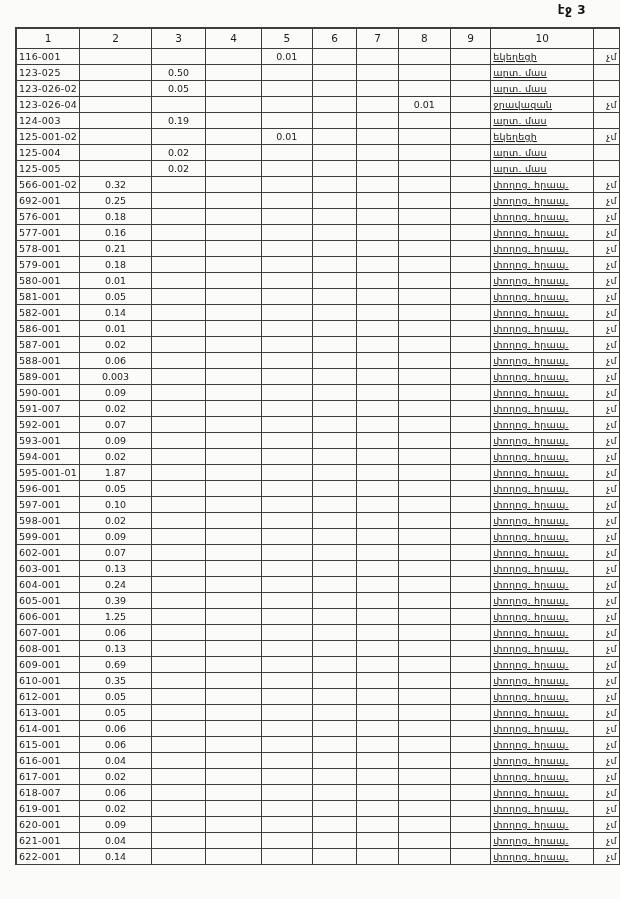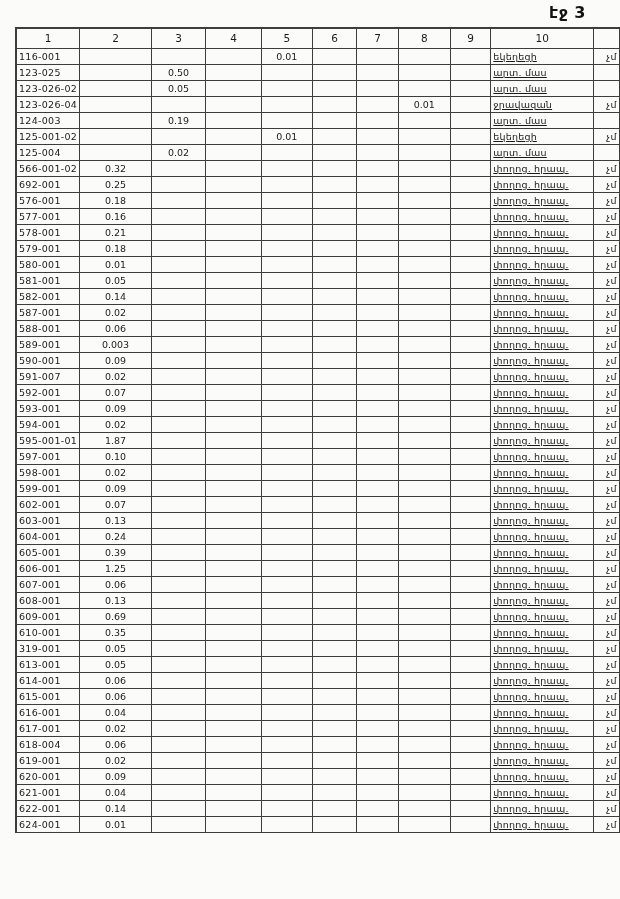--- a/index.html
+++ b/index.html
@@ -8,21 +8,21 @@
     background:#fbfbf9;
     font-family:"DejaVu Sans", sans-serif;
     position:relative;
     color:#1a1a1a;
     overflow:hidden;
   }
   .page-label{
     position:absolute;
     top:3px;
     right:34px;
-    font-size:16px;
+    font-size:12px;
     font-weight:bold;
     letter-spacing:0.5px;
     color:#131313;
   }
   table.scan-table{
     position:absolute;
     left:15px;
     top:27px;
     border-collapse:collapse;
     table-layout:fixed;
@@ -199,20 +199,33 @@
         <td class="val-cell"></td>
         <td class="val-cell"></td>
         <td class="val-cell"></td>
         <td class="val-cell"></td>
         <td class="val-cell"></td>
         <td class="val-cell"></td>
         <td class="use-cell">արտ. մաս</td>
         <td class="note-cell"></td>
       </tr>
       <tr>
+        <td class="code-cell">125-005</td>
+        <td class="val-cell"></td>
+        <td class="val-cell">0.02</td>
+        <td class="val-cell"></td>
+        <td class="val-cell"></td>
+        <td class="val-cell"></td>
+        <td class="val-cell"></td>
+        <td class="val-cell"></td>
+        <td class="val-cell"></td>
+        <td class="use-cell">արտ. մաս</td>
+        <td class="note-cell"></td>
+      </tr>
+      <tr>
         <td class="code-cell">566-001-02</td>
         <td class="val-cell">0.32</td>
         <td class="val-cell"></td>
         <td class="val-cell"></td>
         <td class="val-cell"></td>
         <td class="val-cell"></td>
         <td class="val-cell"></td>
         <td class="val-cell"></td>
         <td class="val-cell"></td>
         <td class="use-cell">փողոց. հրապ.</td>
@@ -316,20 +329,33 @@
         <td class="val-cell"></td>
         <td class="val-cell"></td>
         <td class="val-cell"></td>
         <td class="val-cell"></td>
         <td class="val-cell"></td>
         <td class="val-cell"></td>
         <td class="use-cell">փողոց. հրապ.</td>
         <td class="note-cell">չմ</td>
       </tr>
       <tr>
+        <td class="code-cell">586-001</td>
+        <td class="val-cell">0.01</td>
+        <td class="val-cell"></td>
+        <td class="val-cell"></td>
+        <td class="val-cell"></td>
+        <td class="val-cell"></td>
+        <td class="val-cell"></td>
+        <td class="val-cell"></td>
+        <td class="val-cell"></td>
+        <td class="use-cell">փողոց. հրապ.</td>
+        <td class="note-cell">չմ</td>
+      </tr>
+      <tr>
         <td class="code-cell">587-001</td>
         <td class="val-cell">0.02</td>
         <td class="val-cell"></td>
         <td class="val-cell"></td>
         <td class="val-cell"></td>
         <td class="val-cell"></td>
         <td class="val-cell"></td>
         <td class="val-cell"></td>
         <td class="val-cell"></td>
         <td class="use-cell">փողոց. հրապ.</td>
@@ -433,20 +459,33 @@
         <td class="val-cell"></td>
         <td class="val-cell"></td>
         <td class="val-cell"></td>
         <td class="val-cell"></td>
         <td class="val-cell"></td>
         <td class="val-cell"></td>
         <td class="use-cell">փողոց. հրապ.</td>
         <td class="note-cell">չմ</td>
       </tr>
       <tr>
+        <td class="code-cell">596-001</td>
+        <td class="val-cell">0.05</td>
+        <td class="val-cell"></td>
+        <td class="val-cell"></td>
+        <td class="val-cell"></td>
+        <td class="val-cell"></td>
+        <td class="val-cell"></td>
+        <td class="val-cell"></td>
+        <td class="val-cell"></td>
+        <td class="use-cell">փողոց. հրապ.</td>
+        <td class="note-cell">չմ</td>
+      </tr>
+      <tr>
         <td class="code-cell">597-001</td>
         <td class="val-cell">0.10</td>
         <td class="val-cell"></td>
         <td class="val-cell"></td>
         <td class="val-cell"></td>
         <td class="val-cell"></td>
         <td class="val-cell"></td>
         <td class="val-cell"></td>
         <td class="val-cell"></td>
         <td class="use-cell">փողոց. հրապ.</td>
@@ -589,21 +628,21 @@
         <td class="val-cell"></td>
         <td class="val-cell"></td>
         <td class="val-cell"></td>
         <td class="val-cell"></td>
         <td class="val-cell"></td>
         <td class="val-cell"></td>
         <td class="use-cell">փողոց. հրապ.</td>
         <td class="note-cell">չմ</td>
       </tr>
       <tr>
-        <td class="code-cell">319-001</td>
+        <td class="code-cell">612-001</td>
         <td class="val-cell">0.05</td>
         <td class="val-cell"></td>
         <td class="val-cell"></td>
         <td class="val-cell"></td>
         <td class="val-cell"></td>
         <td class="val-cell"></td>
         <td class="val-cell"></td>
         <td class="val-cell"></td>
         <td class="use-cell">փողոց. հրապ.</td>
         <td class="note-cell">չմ</td>
@@ -667,21 +706,21 @@
         <td class="val-cell"></td>
         <td class="val-cell"></td>
         <td class="val-cell"></td>
         <td class="val-cell"></td>
         <td class="val-cell"></td>
         <td class="val-cell"></td>
         <td class="use-cell">փողոց. հրապ.</td>
         <td class="note-cell">չմ</td>
       </tr>
       <tr>
-        <td class="code-cell">618-004</td>
+        <td class="code-cell">618-007</td>
         <td class="val-cell">0.06</td>
         <td class="val-cell"></td>
         <td class="val-cell"></td>
         <td class="val-cell"></td>
         <td class="val-cell"></td>
         <td class="val-cell"></td>
         <td class="val-cell"></td>
         <td class="val-cell"></td>
         <td class="use-cell">փողոց. հրապ.</td>
         <td class="note-cell">չմ</td>
@@ -721,33 +760,20 @@
         <td class="val-cell"></td>
         <td class="val-cell"></td>
         <td class="val-cell"></td>
         <td class="val-cell"></td>
         <td class="use-cell">փողոց. հրապ.</td>
         <td class="note-cell">չմ</td>
       </tr>
       <tr>
         <td class="code-cell">622-001</td>
         <td class="val-cell">0.14</td>
-        <td class="val-cell"></td>
-        <td class="val-cell"></td>
-        <td class="val-cell"></td>
-        <td class="val-cell"></td>
-        <td class="val-cell"></td>
-        <td class="val-cell"></td>
-        <td class="val-cell"></td>
-        <td class="use-cell">փողոց. հրապ.</td>
-        <td class="note-cell">չմ</td>
-      </tr>
-      <tr>
-        <td class="code-cell">624-001</td>
-        <td class="val-cell">0.01</td>
         <td class="val-cell"></td>
         <td class="val-cell"></td>
         <td class="val-cell"></td>
         <td class="val-cell"></td>
         <td class="val-cell"></td>
         <td class="val-cell"></td>
         <td class="val-cell"></td>
         <td class="use-cell">փողոց. հրապ.</td>
         <td class="note-cell">չմ</td>
       </tr>

